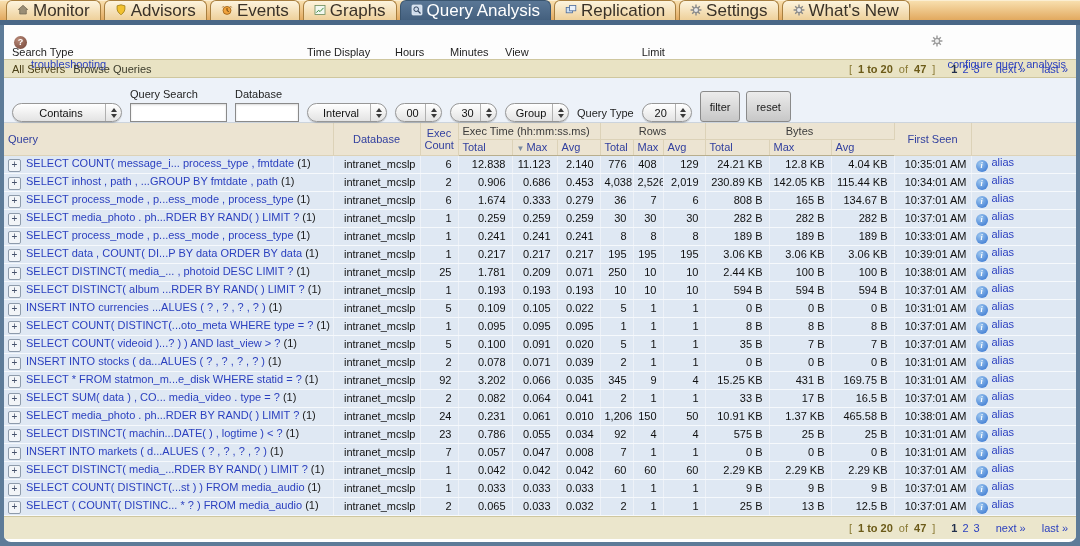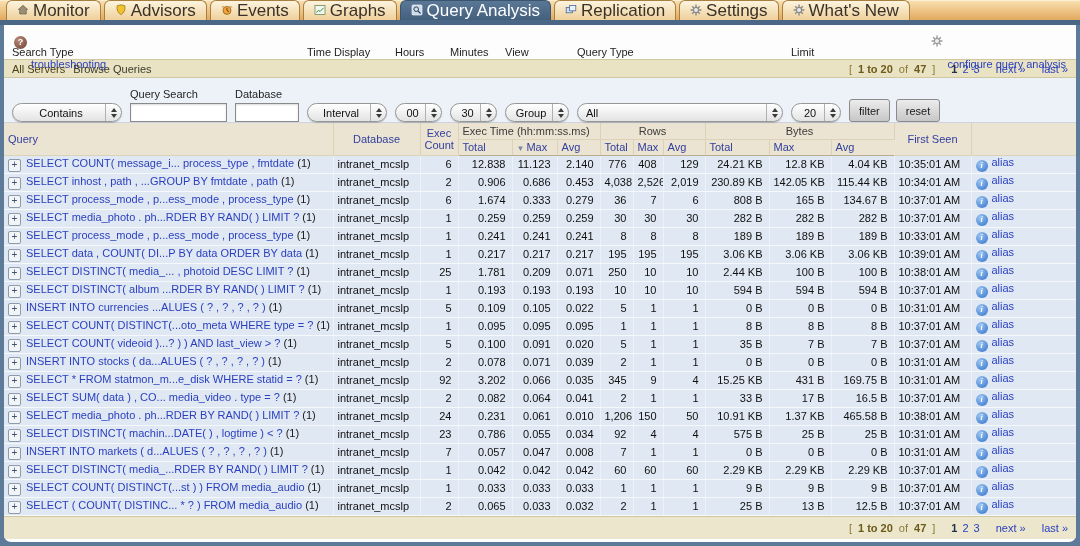--- a/index.html
+++ b/index.html
@@ -26,31 +26,31 @@
   .filters{height:45px;background:#edf2f9;display:flex;align-items:flex-end;gap:8px;padding:13px 8px 0 8px;box-sizing:border-box;border-bottom:1px solid #ccd4dd;}
   .fgroup{display:flex;flex-direction:column;}
   .flabel{font-size:11px;color:#1e1e1e;margin-bottom:3px;white-space:nowrap;}
   .sel{display:inline-flex;align-items:center;height:19px;border:1px solid #979797;border-radius:10px;background:linear-gradient(#ffffff,#e3e3e3);font-size:11px;color:#111;box-shadow:0 1px 1px rgba(0,0,0,.18);cursor:default;box-sizing:border-box;margin-top:42px;}
   .sel .val{flex:1;text-align:center;padding:0 4px 0 8px;white-space:nowrap;overflow:hidden;}
   .sel .arrows{width:15px;align-self:stretch;border-left:1px solid #b0b0b0;display:flex;flex-direction:column;align-items:center;justify-content:center;}
   .tri-up{width:0;height:0;border-left:3px solid transparent;border-right:3px solid transparent;border-bottom:4px solid #3a3a3a;margin-bottom:2px;}
   .tri-dn{width:0;height:0;border-left:3px solid transparent;border-right:3px solid transparent;border-top:4px solid #3a3a3a;}
   .tinput{height:19px;border:1px solid #8a8a8a;background:#fff;font-size:11px;padding:0 3px;box-sizing:border-box;box-shadow:inset 0 1px 2px rgba(0,0,0,.15);}
   .btnrow{display:flex;gap:6px;margin-top:17px;}
-  .gbtn{height:23px;padding:0 9px;font-size:11px;color:#1a1a1a;background:linear-gradient(#ececec,#c7c7c7);border:1px solid #8a8a8a;border-radius:3px;cursor:pointer;font-family:inherit;}
+  .gbtn{height:31px;padding:0 9px;font-size:11px;color:#1a1a1a;background:linear-gradient(#ececec,#c7c7c7);border:1px solid #8a8a8a;border-radius:3px;cursor:pointer;font-family:inherit;}
   table{width:100%;border-collapse:collapse;table-layout:fixed;font-size:11px;border-radius:25px;}
   thead td{background:#ece4d2;color:#32409f;border-right:1px solid #dcd2b8;border-bottom:1px solid #dcd2b8;padding:1px 4px;height:16px;box-sizing:border-box;}
   thead tr.sub td{border-bottom:1px solid #b8ae8e;}
   thead td.grp{color:#3a3a3a;}
   thead td.ctr{text-align:center;}
   thead td:last-child{border-right:none;}
   .sorticon{color:#7a8aa0;font-size:8px;margin-right:2px;}
   tbody td{background:#dfe8f3;height:18px;padding:0 4px;border-right:1px solid #eef2f8;border-bottom:1px solid #f6f9fc;color:#101010;white-space:nowrap;overflow:hidden;box-sizing:border-box;}
   tbody td.num{text-align:right;padding-right:6px;}
-  tbody td.ctr{text-align:left;}
+  tbody td.ctr{text-align:right;}
   .expand{display:inline-block;width:11px;height:11px;line-height:10px;text-align:center;border:1px solid #8e9bab;background:#f2f5f8;color:#44506a;font-size:10px;border-radius:2px;margin-right:5px;vertical-align:-1px;cursor:pointer;}
   a.qlink{color:#2a3fbf;text-decoration:none;cursor:pointer;}
   .qsuf{color:#1a1a1a;}
   .infoicon{display:inline-block;width:12px;height:12px;border-radius:50%;background:radial-gradient(circle at 35% 30%,#9cc6ef,#2f6fce);color:#fff;font-size:8px;font-weight:bold;font-style:italic;text-align:center;line-height:12px;margin-right:4px;vertical-align:-2px;font-family:"Liberation Serif",serif;}
   .footerbar{height:23px;background:#ebe6cc;border-top:1px solid #cfc79f;display:flex;align-items:center;justify-content:flex-end;padding:0 8px;box-sizing:border-box;}
 </style>
 </head>
 <body>
 
 <div class="tabstrip">
@@ -214,27 +214,20 @@
       <div class="sel" style="width:64px">
           <span class="val">Group</span>
           <span class="arrows">
             <span class="tri-up"></span>
             <span class="tri-dn"></span>
           </span>
         </div>
     </div>
     <div class="fgroup">
       <span class="flabel">Query Type</span>
-      <div class="sel" style="width:206px">
-          <span class="val" style="text-align:left">All</span>
-          <span class="arrows">
-            <span class="tri-up"></span>
-            <span class="tri-dn"></span>
-          </span>
-        </div>
     </div>
     <div class="fgroup">
       <span class="flabel">Limit</span>
       <div class="sel" style="width:50px">
           <span class="val">20</span>
           <span class="arrows">
             <span class="tri-up"></span>
             <span class="tri-dn"></span>
           </span>
         </div>

